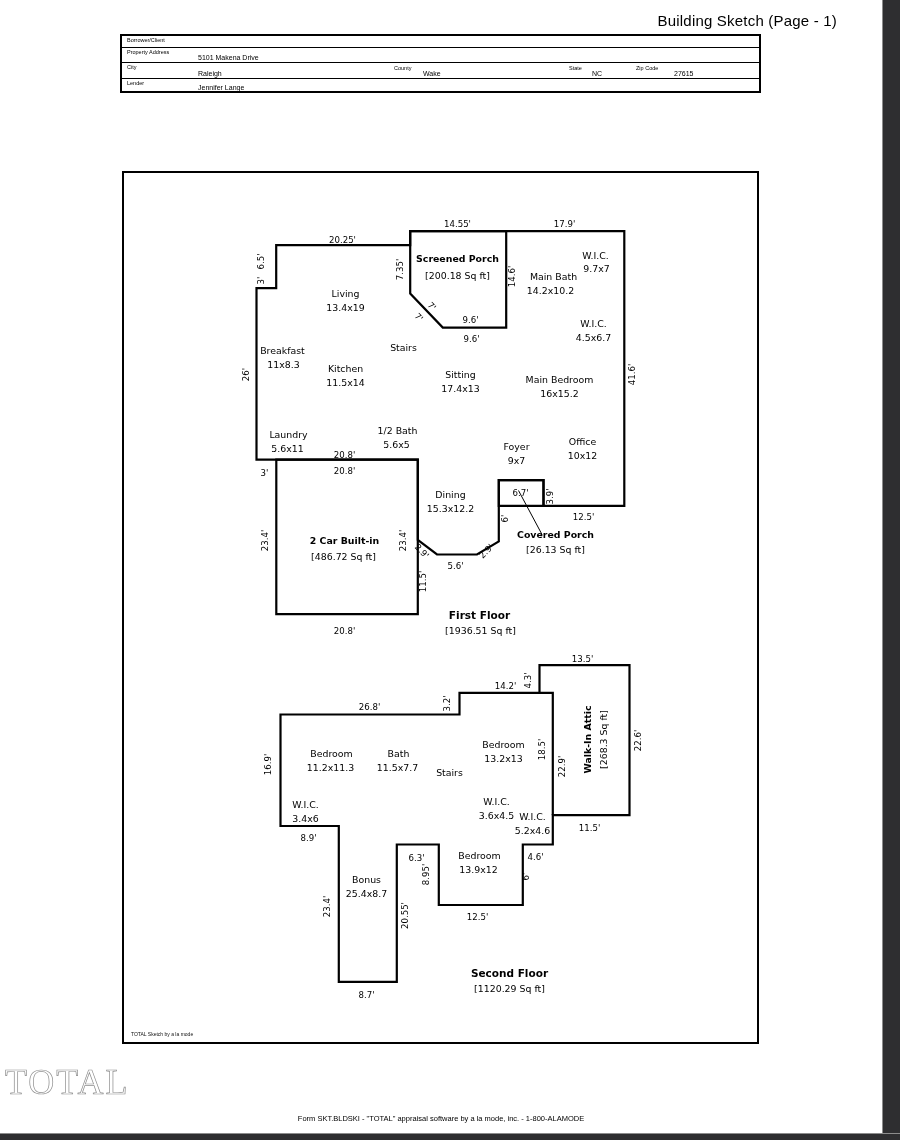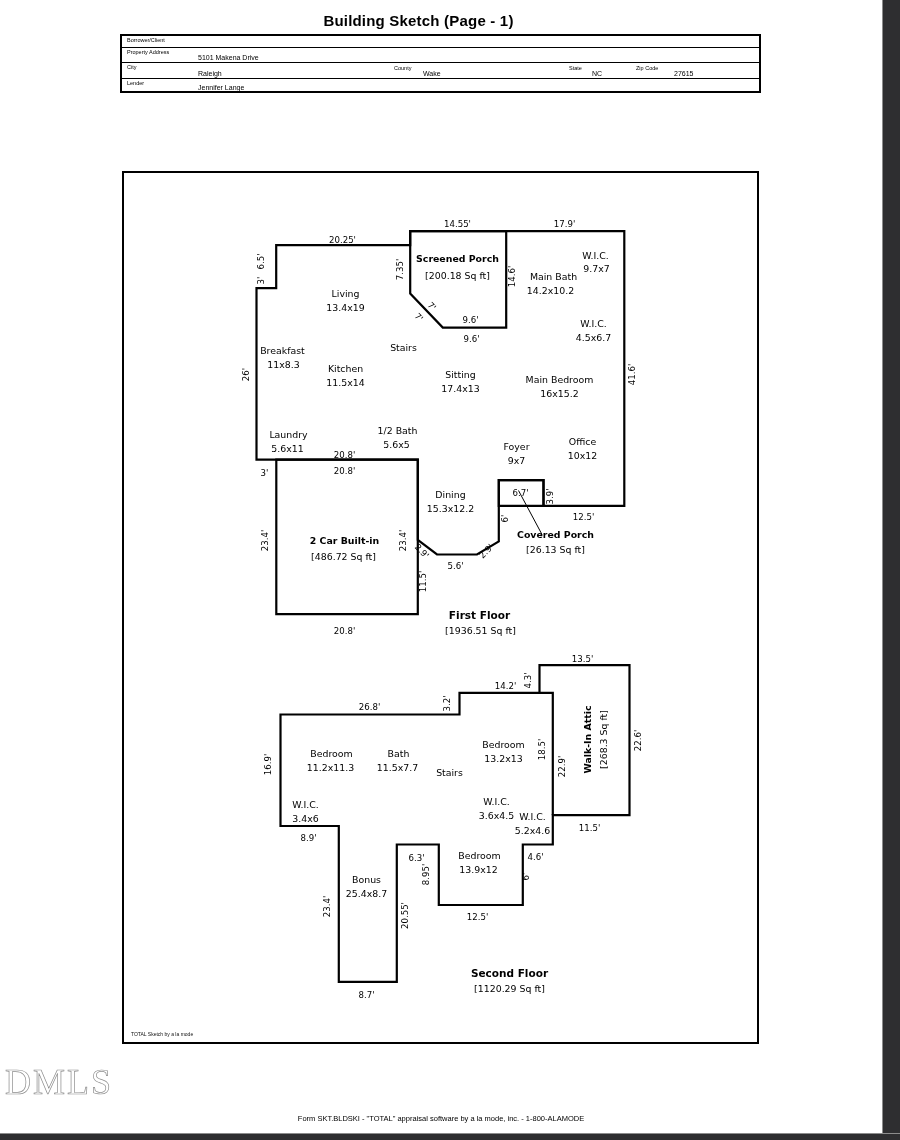--- a/index.html
+++ b/index.html
@@ -5,22 +5,22 @@
   html,body{margin:0;padding:0;}
   body{
     width:900px;height:1140px;position:relative;background:#ffffff;
     font-family:"Liberation Sans",sans-serif;overflow:hidden;
   }
   
   .strip-right{position:absolute;left:882px;top:0;width:18px;height:1140px;background:#2e2e30;border-left:1px solid #8c8c8c;}
   .strip-bottom{position:absolute;left:0;top:1133px;width:900px;height:7px;background:#2e2e30;border-top:1px solid #8c8c8c;}
 
   .doc-title{
-    position:absolute;left:0;top:12px;width:837px;text-align:center;
-    font-size:15px;font-weight:bold;color:#000;letter-spacing:.2px;
+    position:absolute;left:0;top:12px;width:837px;text-align:right;
+    font-size:15px;font-weight:normal;color:#000;letter-spacing:.2px;
   }
 
   
   .info-table{position:absolute;left:120px;top:34px;width:637px;height:55px;border:2px solid #000;background:#fff;}
   .tr{position:relative;border-bottom:1px solid #000;}
   .tr:last-child{border-bottom:none;}
   .tr1{height:11px}.tr2{height:14px}.tr3{height:15px}.tr4{height:13px}
   .tlabel{position:absolute;left:5px;top:1px;font-size:5.5px;color:#000;}
   .tvalue{position:absolute;bottom:1px;font-size:7px;color:#000;white-space:nowrap;}
   .flabel{position:absolute;top:2px;font-size:5.5px;color:#000;}
@@ -192,17 +192,17 @@
         <text x="406" y="916" transform="rotate(-90 406 916)" class="lbl ">20.55'</text>
         <text x="478" y="918" class="lbl ">12.5'</text>
         <text x="367" y="996" class="lbl ">8.7'</text>
         <text x="510" y="974" class="lbl floor">Second Floor</text>
         <text x="510" y="990" class="lbl area">[1120.29 Sq ft]</text>
       </g>
   </svg>
   <div class="credit">TOTAL Sketch by a la mode</div>
 </div>
 
-<div class="watermark">DMLS</div>
+<div class="watermark">TOTAL</div>
 <div class="form-footer">Form SKT.BLDSKI - "TOTAL" appraisal software by a la mode, inc. - 1-800-ALAMODE</div>
 
 <div class="strip-right"></div>
 <div class="strip-bottom"></div>
 
 </body></html>

